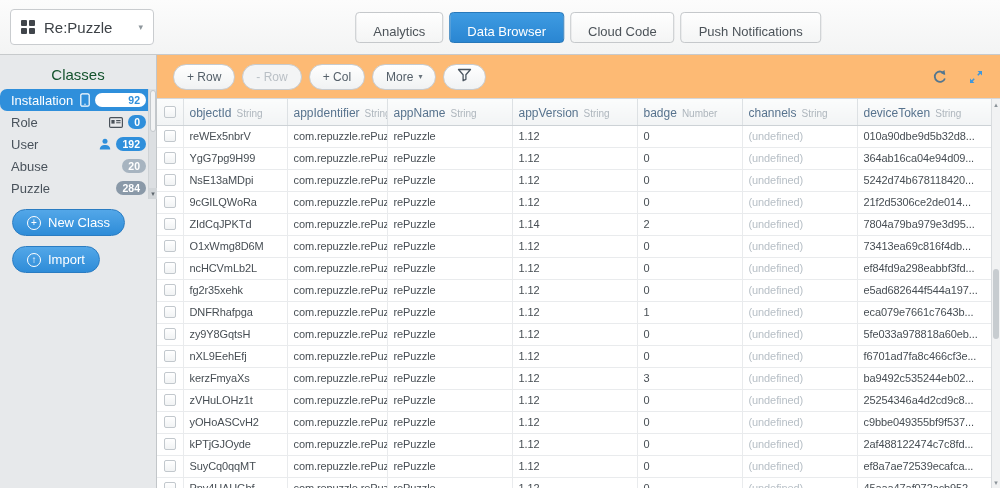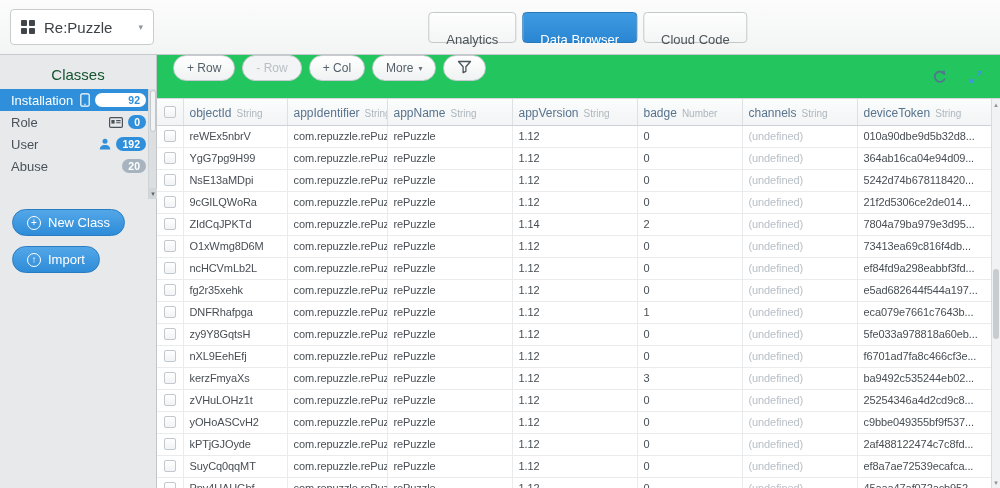--- a/index.html
+++ b/index.html
@@ -12,31 +12,31 @@
   .app-selector { position:absolute; left:10px; top:9px; width:144px; height:36px;
     background:#fff; border:1px solid #c9cccf; border-radius:4px;
     display:flex; align-items:center; cursor:pointer; }
   .grid-icon { display:inline-grid; grid-template-columns:6px 6px; gap:2px; margin:0 9px 0 10px; }
   .grid-icon i { width:6px; height:6px; background:#41464b; border-radius:1px; }
   .app-name { font-size:15px; color:#3d4247; }
   .sel-caret { margin-left:auto; margin-right:10px; font-size:9px; color:#8f979d; }
 
   .tabs { position:absolute; left:50%; top:12px; transform:translateX(calc(-50% + 88px));
     display:flex; gap:6px; }
-  .tab { height:31px; line-height:29px; padding:12px 17px; border:1px solid #c5c8cb; border-radius:4px;
+  .tab { height:31px; line-height:29px; padding:4px 17px; border:1px solid #c5c8cb; border-radius:4px;
     background:linear-gradient(#fefefe,#f4f5f5); color:#4c5359; font-size:13px; cursor:pointer; white-space:nowrap; }
   .tab.active { background:linear-gradient(#3e9be2,#2a86d2); border-color:#2778ba; color:#fff; }
 
   
   .sidebar { position:absolute; left:0; top:55px; bottom:0; width:157px;
     background:#e7e9eb; border-right:1px solid #c2c6c9; }
   .classes-title { height:34px; line-height:40px; text-align:center; color:#14532d; font-size:15px; }
   .class-item { height:22px; display:flex; align-items:center; padding:0 10px 0 11px;
     font-size:13px; color:#49525b; cursor:pointer; }
-  .class-item.selected { background:#2f8fdb; color:#fff; }
+  .class-item.selected { background:#2f8fdb; color:#fff;border-radius:7px; }
   .cl-label { flex:1; overflow:hidden; white-space:nowrap; }
   .cl-icon { display:flex; align-items:center; margin-right:5px; }
   .badge { font-size:10.5px; padding:0 6px; height:14px; line-height:14px;
     border-radius:8px; min-width:10px; text-align:center; font-weight:bold; }
   .side-scroll { position:absolute; right:0; top:34px; width:8px; height:110px;
     background:#dcdfe2; border-left:1px solid #cfd3d6; }
   .side-scroll .thumb { position:absolute; top:1px; left:1px; width:6px; height:42px;
     background:#f2f3f4; border:1px solid #c3c8cc; border-radius:3px; }
   .side-scroll .down { position:absolute; bottom:0; left:0; width:8px; height:11px;
     font-size:7px; color:#5d666d; text-align:center; line-height:11px; background:#d2d6d9; }
@@ -44,22 +44,22 @@
   .btn-blue { display:flex; align-items:center; gap:7px; height:27px; border-radius:14px;
     background:linear-gradient(#53a7e8,#2e8cd8); border:1px solid #2a7cc2; color:#fff;
     font-size:13px; padding:0 14px; margin-left:12px; cursor:pointer; font-family:inherit; }
   .btn-new { position:absolute; top:154px; }
   .btn-import { position:absolute; top:191px; }
   .circle-icon { width:14px; height:14px; border:1px solid #fff; border-radius:50%;
     font-size:10px; line-height:12px; text-align:center; display:inline-block; }
 
   
   .main { position:absolute; left:157px; right:0; top:55px; bottom:0; background:#fff; }
-  .toolbar { position:absolute; left:0; right:0; top:0; height:44px; background:#22c55e;
-    border-bottom:1px solid #d4d7da; display:flex; align-items:flex-start; gap:7px; padding-left:16px; }
+  .toolbar { position:absolute; left:0; right:0; top:0; height:44px; background:#fdba74;
+    border-bottom:1px solid #d4d7da; display:flex; align-items:center; gap:7px; padding-left:16px; }
   .tbtn { height:26px; border-radius:13px; border:1px solid #c7cbcf;
     background:linear-gradient(#ffffff,#f0f2f3); color:#545f69; font-size:12px;
     padding:0 13px; display:inline-flex; align-items:center; gap:5px; cursor:pointer; font-family:inherit; }
   .tbtn.disabled { color:#b9bfc5; background:#f3f4f5; cursor:default; }
   .tbtn .caret { font-size:8px; color:#6a747d; }
   .icon-btn { position:absolute; top:14px; background:none; border:none; padding:0; cursor:pointer; }
   .icon-btn.refresh { right:52px; }
   .icon-btn.expand { right:16px; }
 
   .grid { position:absolute; left:0; right:9px; top:44px; bottom:0; overflow:hidden; background:#fff; }
@@ -98,20 +98,21 @@
         <i></i>
         <i></i>
       </span>
     <span class="app-name">Re:Puzzle</span>
     <span class="sel-caret">▾</span>
   </div>
   <div class="tabs">
       <div class="tab">Analytics</div>
       <div class="tab active">Data Browser</div>
       <div class="tab">Cloud Code</div>
+      <div class="tab">Push Notifications</div>
     </div>
 </div>
 
 <div class="sidebar">
   <div class="classes-title">Classes</div>
   <div class="class-list">
       <div class="class-item selected">
         <span class="cl-label">Installation</span>
         <span class="cl-icon">
           <svg width="10" height="14" viewBox="0 0 10 14">
@@ -138,20 +139,24 @@
           <svg width="12" height="12" viewBox="0 0 12 12">
             <circle cx="6" cy="3.3" r="2.5" fill="#2f8fdb"></circle>
             <path d="M0.8 11.4c0-3 2.3-4.4 5.2-4.4s5.2 1.4 5.2 4.4z" fill="#2f8fdb"></path>
           </svg>
         </span>
         <span class="badge" style="background: rgb(47, 143, 219); color: rgb(255, 255, 255);">192</span>
       </div>
       <div class="class-item">
         <span class="cl-label">Abuse</span>
         <span class="badge" style="background: rgb(167, 180, 192); color: rgb(255, 255, 255);">20</span>
+      </div>
+      <div class="class-item">
+        <span class="cl-label">Puzzle</span>
+        <span class="badge" style="background: rgb(138, 153, 168); color: rgb(255, 255, 255);">284</span>
       </div>
     </div>
   <div class="side-scroll">
     <span class="thumb"></span>
     <span class="down">▾</span>
   </div>
   <button class="btn-blue btn-new">
     <span class="circle-icon">+</span>
     <span>New Class</span>
   </button>

